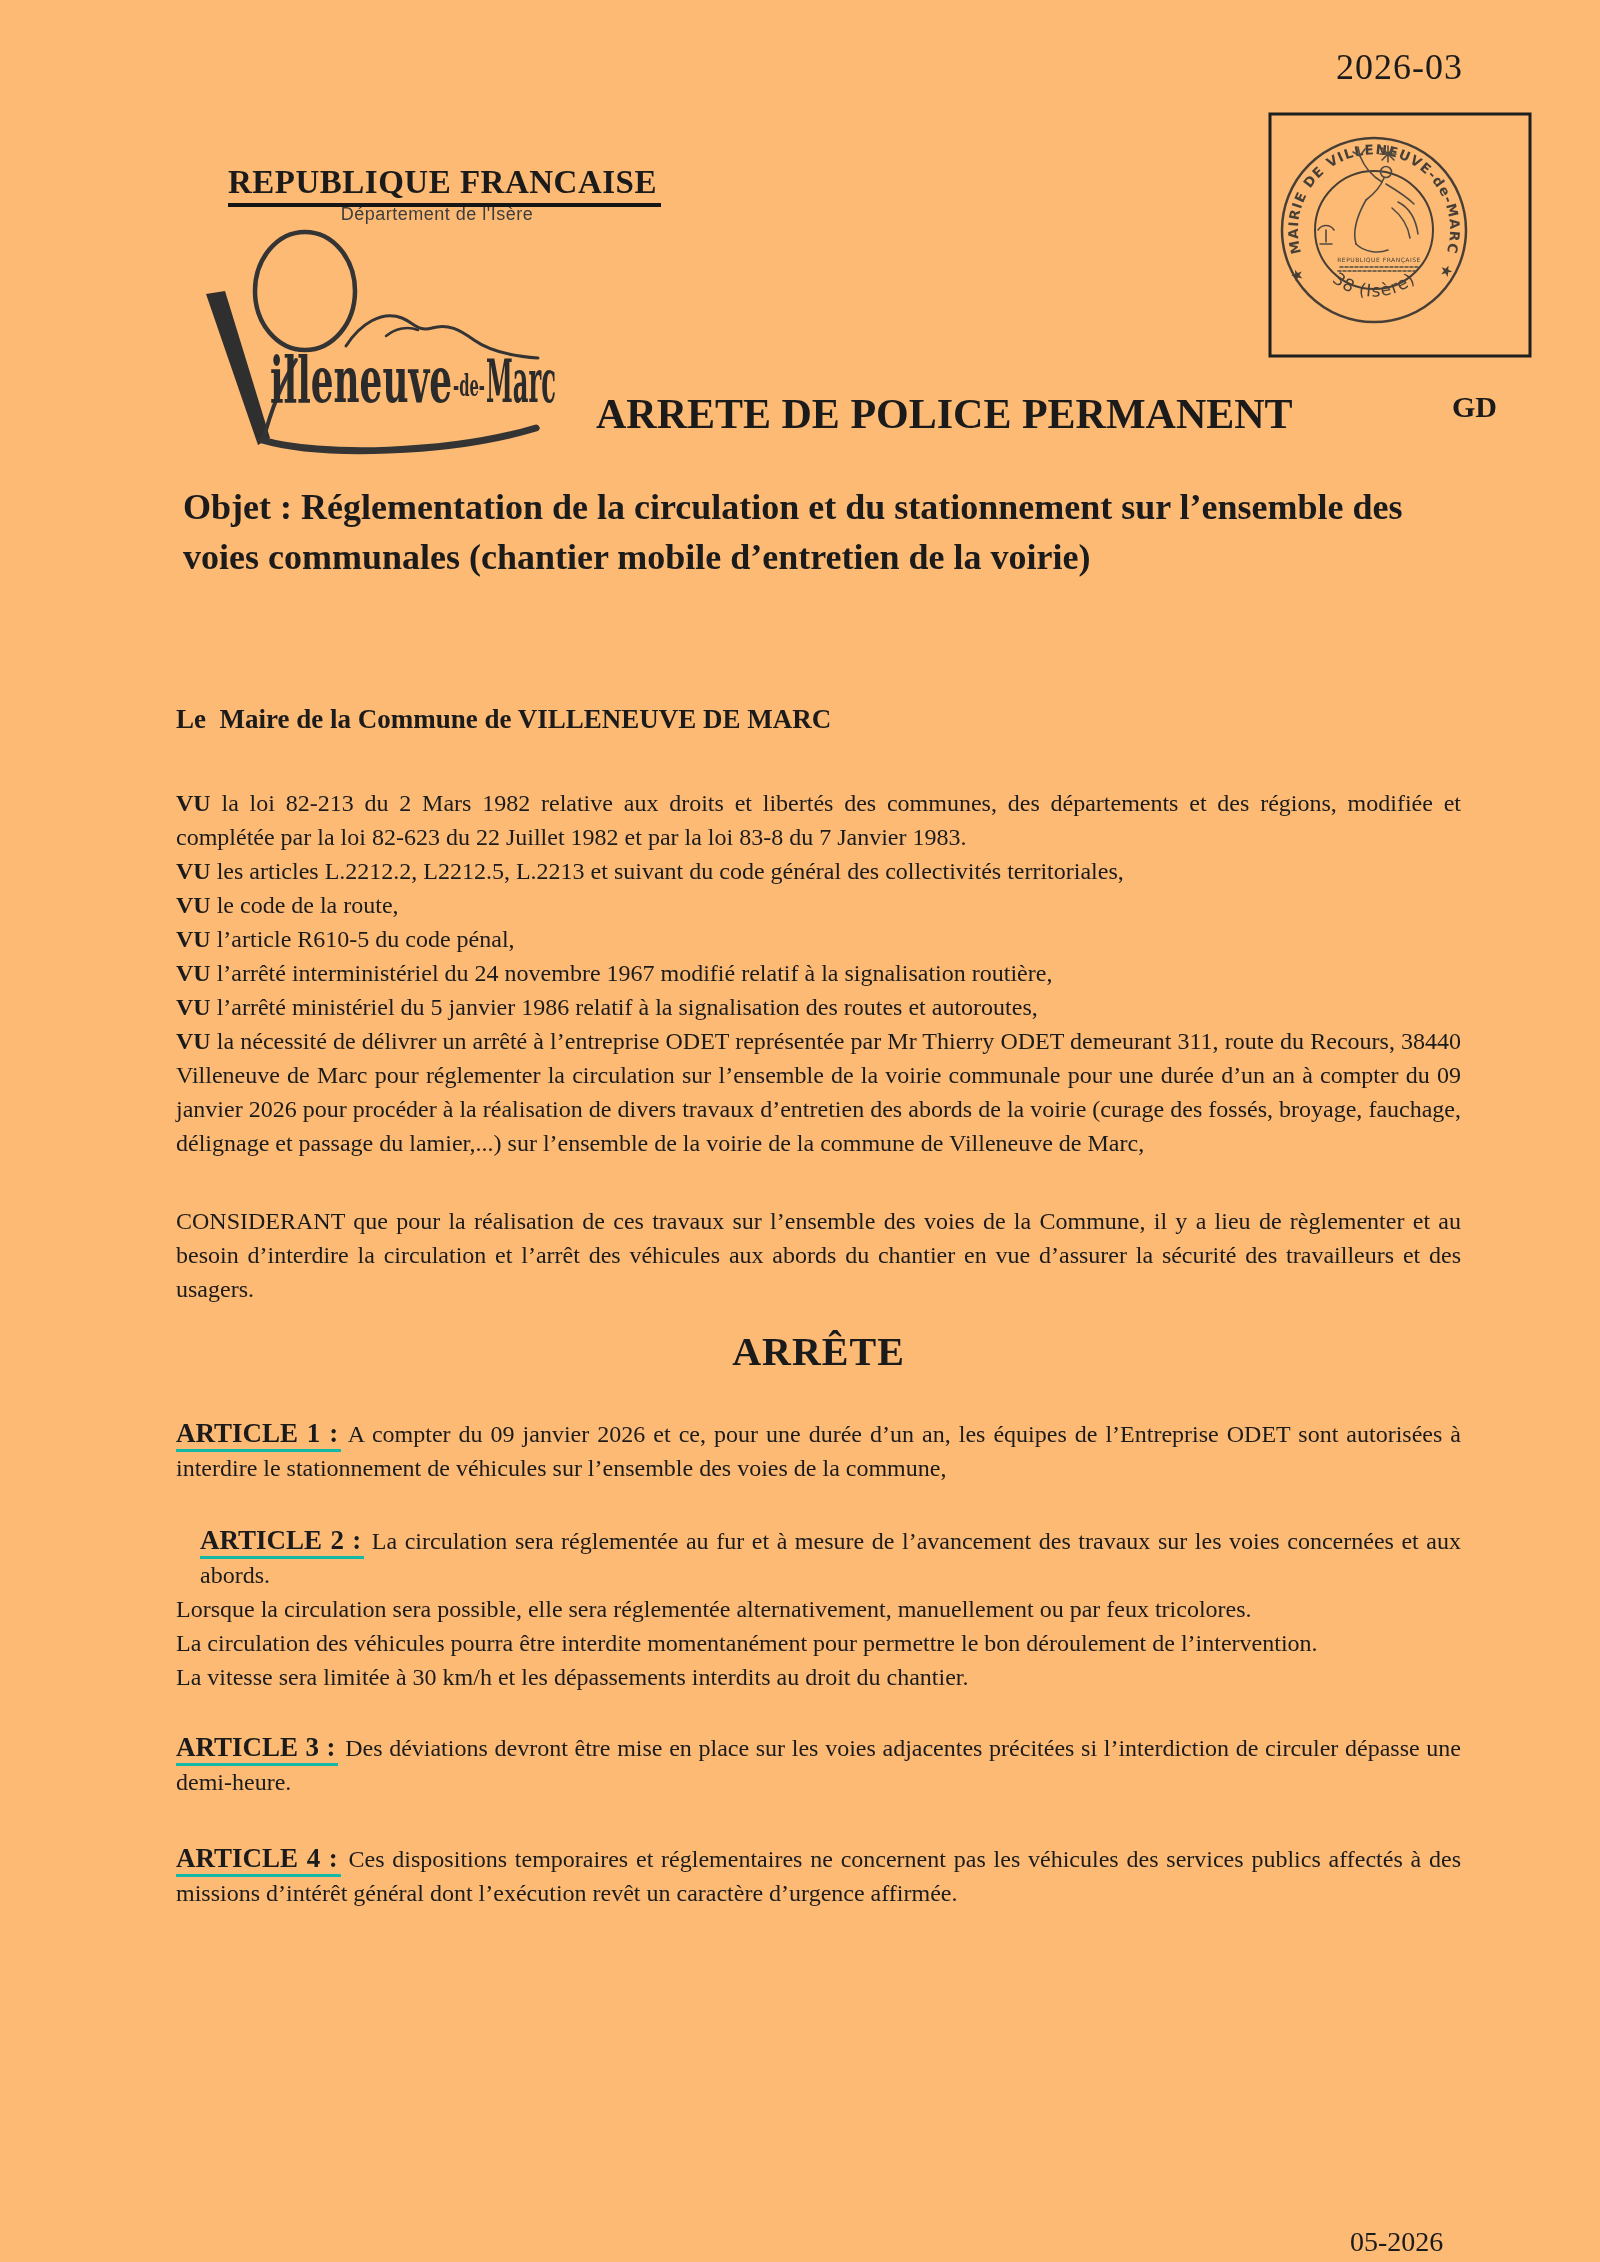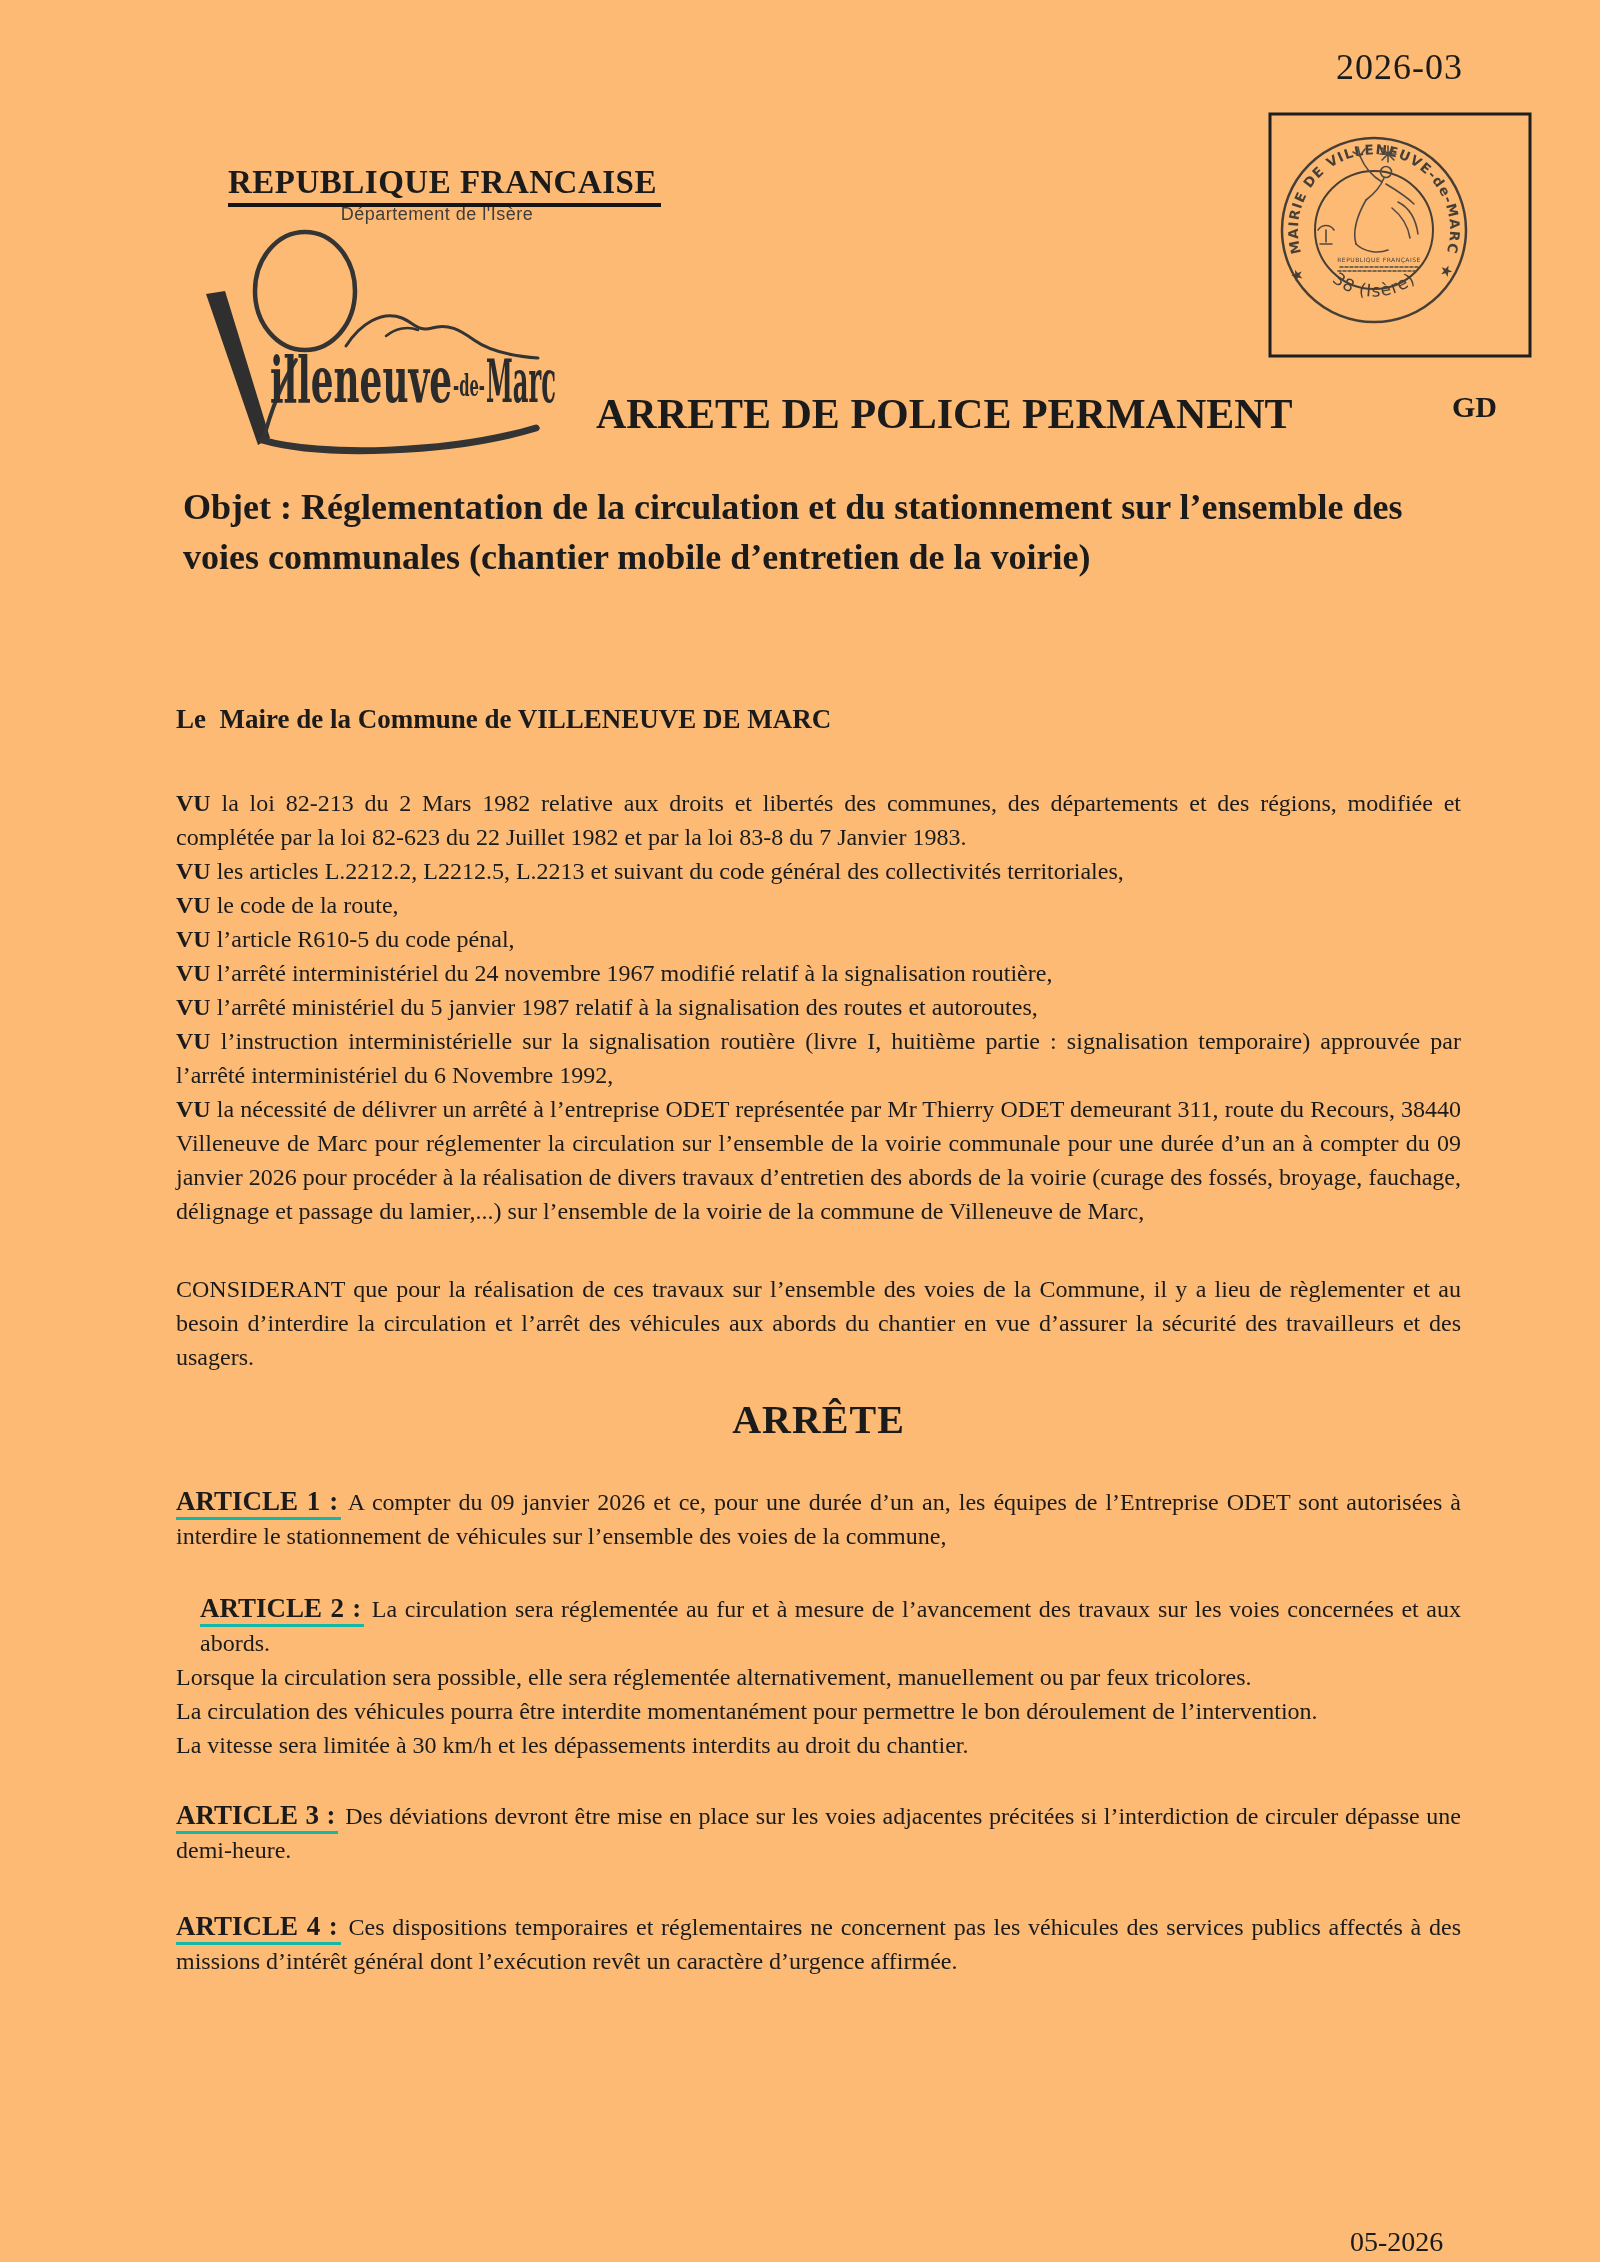--- a/index.html
+++ b/index.html
@@ -134,22 +134,21 @@
 
   <div class="abs mayor">Le&nbsp; Maire de la Commune de VILLENEUVE DE MARC</div>
 
   <div class="abs body-flow">
 
     <p><b class="vu-label">VU</b> <span>la loi 82-213 du 2 Mars 1982 relative aux droits et libertés des communes, des départements et des régions, modifiée et complétée par la loi 82-623 du 22 Juillet 1982 et par la loi 83-8 du 7 Janvier 1983.</span></p>
     <p><b class="vu-label">VU</b> <span>les articles L.2212.2, L2212.5, L.2213 et suivant du code général des collectivités territoriales,</span></p>
     <p><b class="vu-label">VU</b> <span>le code de la route,</span></p>
     <p><b class="vu-label">VU</b> <span>l’article R610-5 du code pénal,</span></p>
     <p><b class="vu-label">VU</b> <span>l’arrêté interministériel du 24 novembre 1967 modifié relatif à la signalisation routière,</span></p>
-    <p><b class="vu-label">VU</b> <span>l’arrêté ministériel du 5 janvier 1987 relatif à la signalisation des routes et autoroutes,</span></p>
-    <p><b class="vu-label">VU</b> <span>l’instruction interministérielle sur la signalisation routière (livre I, huitième partie : signalisation temporaire) approuvée par l’arrêté interministériel du 6 Novembre 1992,</span></p>
+    <p><b class="vu-label">VU</b> <span>l’arrêté ministériel du 5 janvier 1986 relatif à la signalisation des routes et autoroutes,</span></p>
     <p><b class="vu-label">VU</b> <span>la nécessité de délivrer un arrêté à l’entreprise ODET représentée par Mr Thierry ODET demeurant 311, route du Recours, 38440 Villeneuve de Marc pour réglementer la circulation sur l’ensemble de la voirie communale pour une durée d’un an à compter du 09 janvier 2026 pour procéder à la réalisation de divers travaux d’entretien des abords de la voirie (curage des fossés, broyage, fauchage, délignage et passage du lamier,...) sur l’ensemble de la voirie de la commune de Villeneuve de Marc,</span></p>
 
     <p class="considerant"><span>CONSIDERANT</span> <span>que pour la réalisation de ces travaux sur l’ensemble des voies de la Commune, il y a lieu de règlementer et au besoin d’interdire la circulation et l’arrêt des véhicules aux abords du chantier en vue d’assurer la sécurité des travailleurs et des usagers.</span></p>
 
     <p class="decision">ARRÊTE</p>
 
     <p class="article article-1"><b class="art-label">ARTICLE 1 :</b> <span>A compter du 09 janvier 2026 et ce, pour une durée d’un an, les équipes de l’Entreprise ODET sont autorisées à interdire le stationnement de véhicules sur l’ensemble des voies de la commune,</span></p>
 
     <p class="article article-2"><b class="art-label">ARTICLE 2 :</b> <span>La circulation sera réglementée au fur et à mesure de l’avancement des travaux sur les voies concernées et aux abords.</span></p>
     <p>Lorsque la circulation sera possible, elle sera réglementée alternativement, manuellement ou par feux tricolores.</p>

